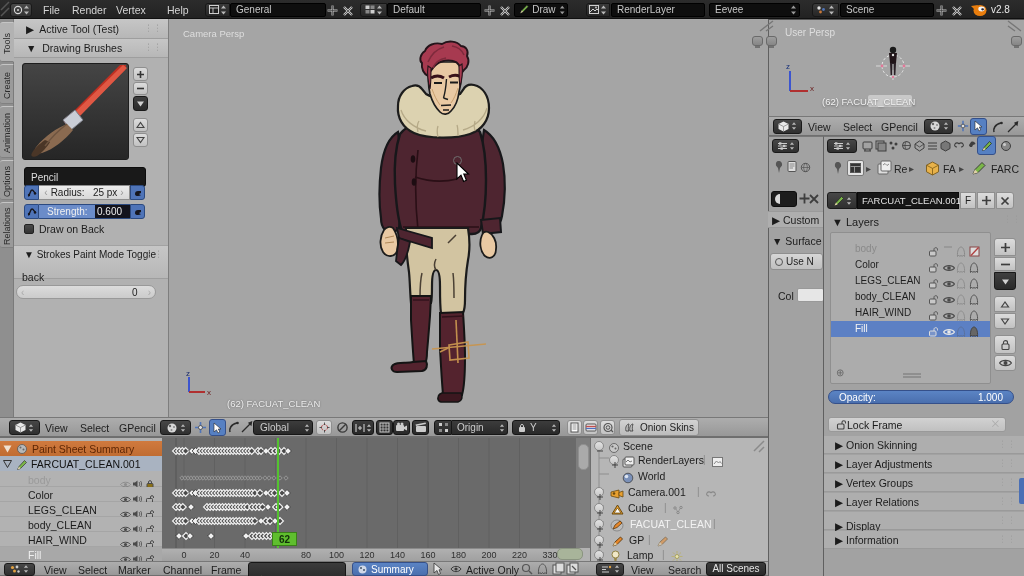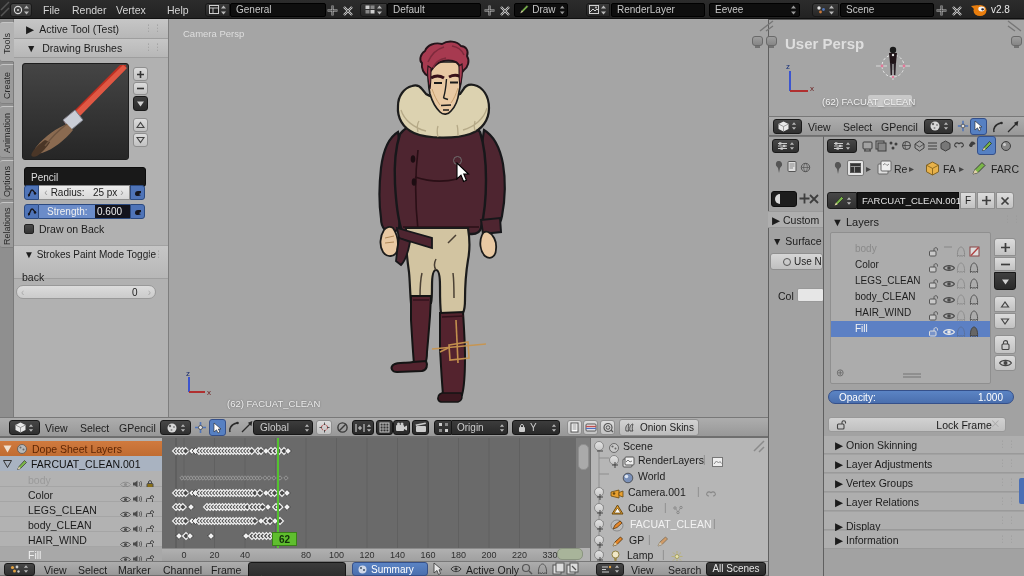--- a/index.html
+++ b/index.html
@@ -419,21 +419,21 @@
 <div style="left:162px;top:438px;width:414px;height:110px;background:#6a6a6a"></div>
 <div style="left:0px;top:441px;width:162px;height:15px;background:linear-gradient(#d07a3e,#c06c32)">
     <svg style="position:absolute;left:3px;top:4px" width="9" height="8" viewBox="0 0 9 8">
       <path d="M0.5 0.5 L8.5 0.5 L4.5 7.5 Z" fill="#f0e0d0"></path>
     </svg>
     <svg style="position:absolute;left:16px;top:2px" width="12" height="12" viewBox="0 0 12 12">
       <circle cx="6" cy="6" r="4.5" fill="#b8b8b8" stroke="#555" stroke-width="0.8"></circle>
       <circle cx="4.5" cy="4.5" r="1" fill="#666"></circle>
       <circle cx="7.5" cy="6.5" r="1" fill="#666"></circle>
     </svg>
-    <span style="position:absolute;left:32px;top:2px;font-size:10.5px;color:#5e2604">Dope Sheet Layers</span>
+    <span style="position:absolute;left:32px;top:2px;font-size:10.5px;color:#5e2604">Paint Sheet Summary</span>
   </div>
 <div style="left:0px;top:456px;width:162px;height:15px;background:#a9b3c1">
     <svg style="position:absolute;left:3px;top:4px" width="9" height="8" viewBox="0 0 9 8">
       <path d="M0.5 0.5 L8.5 0.5 L4.5 7.5 Z" fill="none" stroke="#333"></path>
     </svg>
     <span style="position:absolute;left:16px;top:1px"><svg width="12" height="12" viewBox="0 0 12 12">
         <path d="M1.5 10.5 L3 7.5 L8.5 1.5 L10.5 3.5 L4.5 9.5 Z" fill="#7ab648" stroke="#333" stroke-width="0.7"></path>
         <path d="M1.5 10.5 L3 7.5 L4.5 9.5 Z" fill="#e0d0a8"></path>
       </svg></span>
     <span style="position:absolute;left:31px;top:2px;font-size:10.5px;color:#111">FARCUAT_CLEAN.001</span>
@@ -903,21 +903,21 @@
 <div style="left:706px;top:561.5px;width:60px;height:14px;background:linear-gradient(#3c3c3c,#292929);border:1px solid #161616;border-radius:3px;display:flex;align-items:center;justify-content:center">
     <span style="color:#e4e4e4;font-size:10px">All Scenes</span>
   </div>
 <div style="left:768px;top:19px;width:256px;height:97px;background:#a5a5a5;border-left:1px solid #606060;border-top:1px solid #555"></div>
 <svg style="position:absolute;left:757px;top:20px" width="18" height="12">
     <path d="M16 1 L3 11 M16 6 L9 11" stroke="#777" stroke-width="1.4"></path>
   </svg>
 <svg style="position:absolute;left:1006px;top:20px" width="18" height="12">
     <path d="M2 1 L15 11 M2 6 L9 11" stroke="#777" stroke-width="1.4"></path>
   </svg>
-<div style="position:absolute;left:785px;top:35px;font-size:15px;color:#dedede;white-space:nowrap;font-weight:bold;">User Persp</div>
+<div style="position:absolute;left:785px;top:27px;font-size:10px;color:#dedede;white-space:nowrap;">User Persp</div>
 <div style="left:752px;top:36px;width:11px;height:10px;background:linear-gradient(#9e9e9e,#868686);border:1px solid #6a6a6a;border-radius:3px"><svg width="9" height="8" viewBox="0 0 9 8">
       <path d="M2 4 H7" stroke="#404040"></path>
     </svg></div>
 <div style="left:766px;top:36px;width:11px;height:10px;background:linear-gradient(#9e9e9e,#868686);border:1px solid #6a6a6a;border-radius:3px"><svg width="9" height="8" viewBox="0 0 9 8">
       <path d="M2 4 H7" stroke="#404040"></path>
     </svg></div>
 <div style="left:1011px;top:36px;width:11px;height:10px;background:linear-gradient(#9e9e9e,#868686);border:1px solid #6a6a6a;border-radius:3px"><svg width="9" height="8" viewBox="0 0 9 8">
       <path d="M2 4 H7" stroke="#404040"></path>
     </svg></div>
 <svg style="position:absolute;left:782px;top:60px" width="34" height="34" viewBox="0 0 34 34">
@@ -1012,21 +1012,21 @@
   </svg>
 <svg style="position:absolute;left:808px;top:193px" width="12" height="12" viewBox="0 0 12 12">
     <path d="M2 2 L10 10 M10 2 L2 10" stroke="#3e3e3e" stroke-width="1.8"></path>
   </svg>
 <div style="left:768px;top:211px;width:55px;height:17px;background:#aeaeae;border-top:1px solid #9a9a9a;border-bottom:1px solid #9a9a9a;overflow:hidden">
     <span style="position:absolute;left:4px;top:2px;font-size:10.5px;color:#1c1c1c;white-space:nowrap">▶ Custom</span>
   </div>
 <div style="left:768px;top:234px;width:55px;height:16px;overflow:hidden">
     <span style="position:absolute;left:4px;top:1px;font-size:10.5px;color:#1c1c1c;white-space:nowrap">▼ Surface</span>
   </div>
-<div style="left:770px;top:253px;width:53px;height:17px;background:linear-gradient(#d6d6d6,#c0c0c0);border:1px solid #8f8f8f;border-radius:3px;display:flex;align-items:center;padding-left:11px;overflow:hidden">
+<div style="left:770px;top:253px;width:53px;height:17px;background:linear-gradient(#d6d6d6,#c0c0c0);border:1px solid #8f8f8f;border-radius:3px;display:flex;align-items:center;padding-left:3px;overflow:hidden">
     <svg width="10" height="10" viewBox="0 0 10 10">
       <circle cx="5" cy="5" r="3.5" fill="none" stroke="#555"></circle>
     </svg>
     <span style="font-size:10px;color:#222;margin-left:2px;white-space:nowrap">Use N</span>
   </div>
 <div style="position:absolute;left:778px;top:290px;font-size:10.5px;color:#1c1c1c;white-space:nowrap;">Col</div>
 <div style="left:797px;top:288px;width:27px;height:14px;background:#e6e6e6;border:1px solid #999;border-radius:2px"></div>
 <div style="left:823px;top:136px;width:201px;height:440px;background:#a2a2a2;border-left:1px solid #606060;border-top:1px solid #777"></div>
 <div style="left:827px;top:139px;width:30px;height:14px;display:flex;align-items:center;justify-content:center;gap:1px;background:linear-gradient(#474747,#2f2f2f);border:1px solid #1a1a1a;border-radius:3px">
     <svg width="11" height="10" viewBox="0 0 11 10">
@@ -1264,21 +1264,21 @@
   </div>
 <div style="left:828px;top:390px;width:186px;height:14px;background:linear-gradient(#5b84c4,#4a6fae);border:1px solid #35508a;border-radius:7px;display:flex;align-items:center;font-size:10px;color:#fff">
     <span style="margin-left:10px;flex:1">Opacity:</span>
     <span style="margin-right:10px">1.000</span>
   </div>
 <div style="left:828px;top:417px;width:178px;height:15px;background:linear-gradient(#d2d2d2,#c0c0c0);border:1px solid #999;border-radius:3px;display:flex;align-items:center">
     <svg style="margin-left:7px" width="11" height="11" viewBox="0 0 11 11">
       <rect x="1.5" y="5" width="6.5" height="5" rx="1" fill="none" stroke="#444" stroke-width="1.1"></rect>
       <path d="M6 5 V3.2 C6 1.2 9.5 1.2 9.5 3.2 V4.5" stroke="#444" fill="none" stroke-width="1.1"></path>
     </svg>
-    <span style="flex:1;text-align:right;font-size:10.5px;color:#1b1b1b">Lock Frame</span>
+    <span style="flex:1;text-align:left;font-size:10.5px;color:#1b1b1b">Lock Frame</span>
     <span style="margin-right:6px;color:#aaa;font-size:9px">⨉</span>
   </div>
 <div style="left:824px;top:436px;width:200px;height:18px;background:#aeaeae;border-bottom:1px solid #9a9a9a">
     <span style="position:absolute;left:11px;top:2.5px;font-size:10.5px;color:#1b1b1b">▶ Onion Skinning</span>
     <span style="position:absolute;right:8px;top:3px;color:#9e9e9e;font-size:9px">⋮⋮</span>
   </div>
 <div style="left:824px;top:455px;width:200px;height:18px;background:#aeaeae;border-bottom:1px solid #9a9a9a">
     <span style="position:absolute;left:11px;top:2.5px;font-size:10.5px;color:#1b1b1b">▶ Layer Adjustments</span>
     <span style="position:absolute;right:8px;top:3px;color:#9e9e9e;font-size:9px">⋮⋮</span>
   </div>

